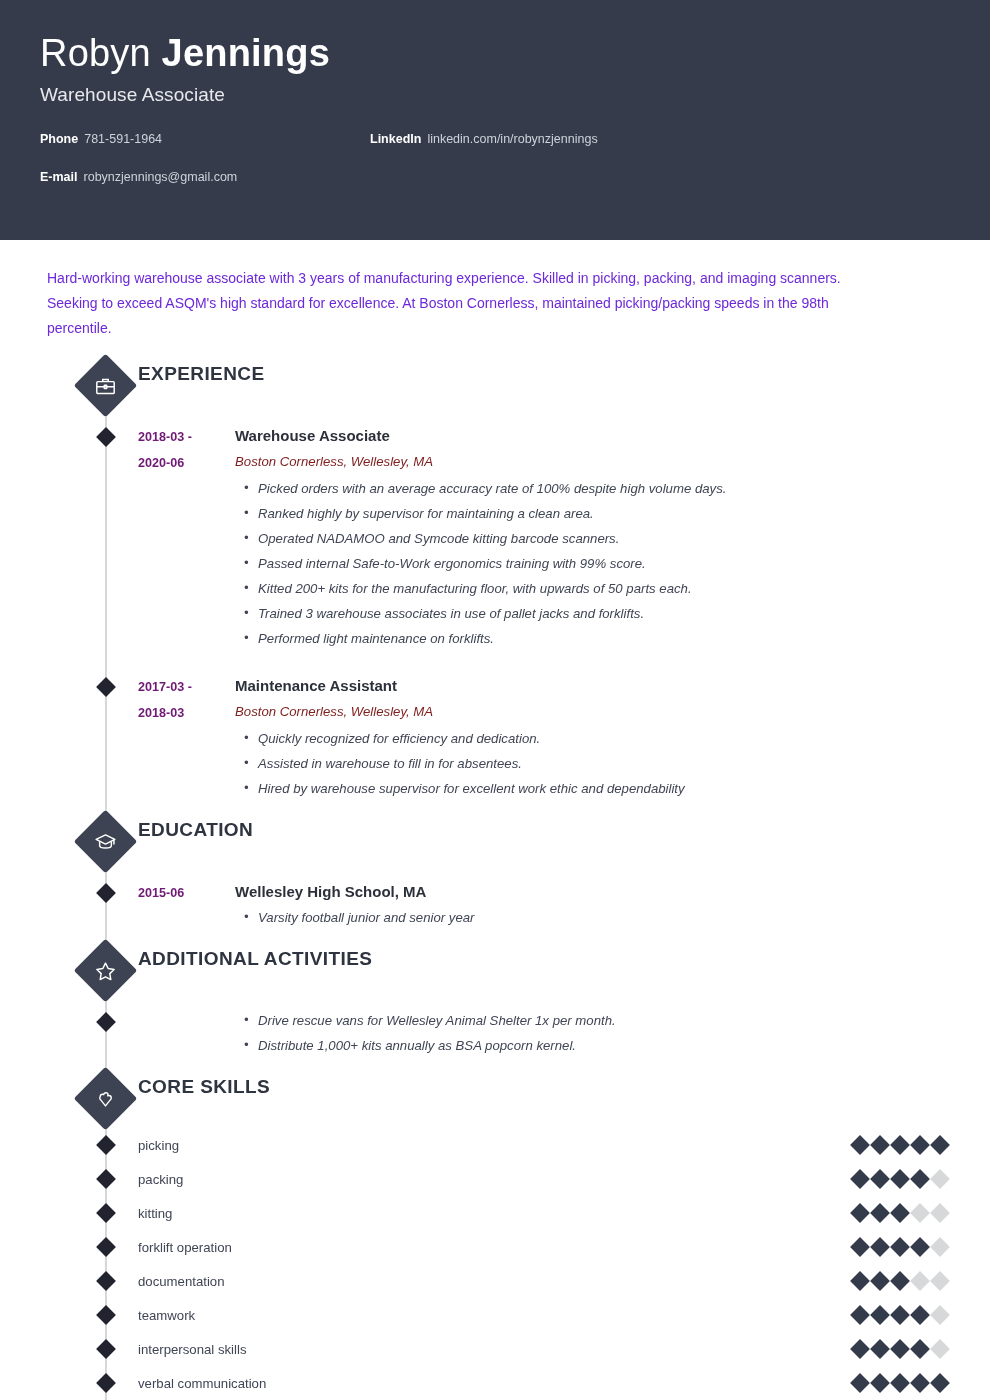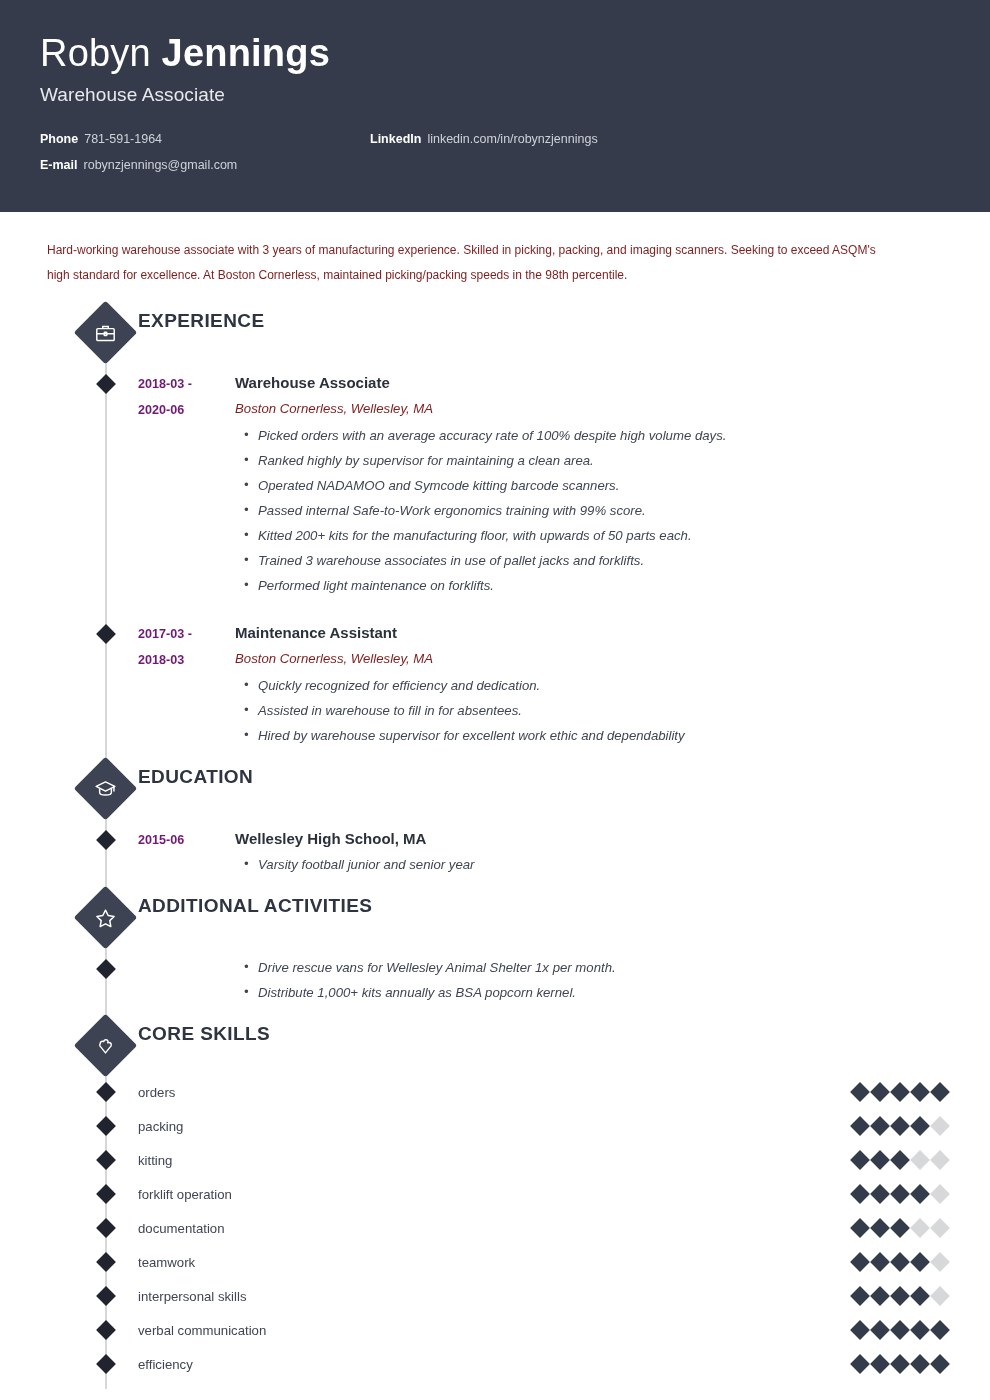--- a/index.html
+++ b/index.html
@@ -20,21 +20,21 @@
     min-height: 1400px;
     background: #ffffff;
     position: relative;
     overflow: hidden;
   }
 
   
   .header {
     background: #353b4a;
     padding: 34px 40px 30px 40px;
-    height: 212px;
+    height: 240px;
   }
 
   .name {
     font-size: 38px;
     line-height: 1.05;
     color: #ffffff;
     font-weight: 300;
     letter-spacing: 0.2px;
     margin-bottom: 10px;
   }
@@ -44,43 +44,43 @@
     font-size: 19px;
     color: #e7e9ec;
     font-weight: 400;
     letter-spacing: 0.1px;
     margin-bottom: 26px;
   }
 
   .contact-grid {
     display: grid;
     grid-template-columns: 330px auto;
-    row-gap: 12px;
+    row-gap: 24px;
   }
   .contact-item {
     font-size: 12.5px;
     color: #ced2da;
     white-space: nowrap;
   }
   .contact-item .lbl {
     font-weight: 700;
     color: #ffffff;
     margin-right: 6px;
   }
 
   
   .content {
     padding: 0 40px 0 40px;
     position: relative;
   }
 
   .summary {
-    font-size: 12px;
+    font-size: 14px;
     line-height: 25px;
-    color: #7f1d1d;
+    color: #6d28d9;
     padding: 26px 55px 18px 7px;
   }
 
   
   .timeline {
     position: relative;
     padding-left: 0;
   }
   .rail {
     position: absolute;
@@ -354,21 +354,21 @@
           <svg width="22" height="22" viewBox="0 0 24 24" fill="none" stroke="#ffffff" stroke-width="1.5" stroke-linejoin="round">
             <path d="M6.2 9.3c0-1.5 1.1-2.7 2.6-2.7.5 0 .9.1 1.3.4.1-1.2 1.1-2.1 2.3-2.1 1.3 0 2.3 1 2.3 2.3 0 .4-.1.8-.3 1.1.4-.2.8-.3 1.3-.3 1.4 0 2.6 1.2 2.6 2.7 0 1-.5 1.8-1.3 2.3l-5 6.3-5-6.3c-.8-.5-1.3-1.3-1.3-2.3z"></path>
           </svg>
         </div>
         <div class="sec-title">CORE SKILLS</div>
       </div>
 
       <div>
         <div class="skill-row">
           <div class="marker"></div>
-          <div class="skill-name">orders</div>
+          <div class="skill-name">picking</div>
           <div class="rating">
               <div class="dia on"></div>
               <div class="dia on"></div>
               <div class="dia on"></div>
               <div class="dia on"></div>
               <div class="dia on"></div>
             </div>
         </div>
         <div class="skill-row">
           <div class="marker"></div>

